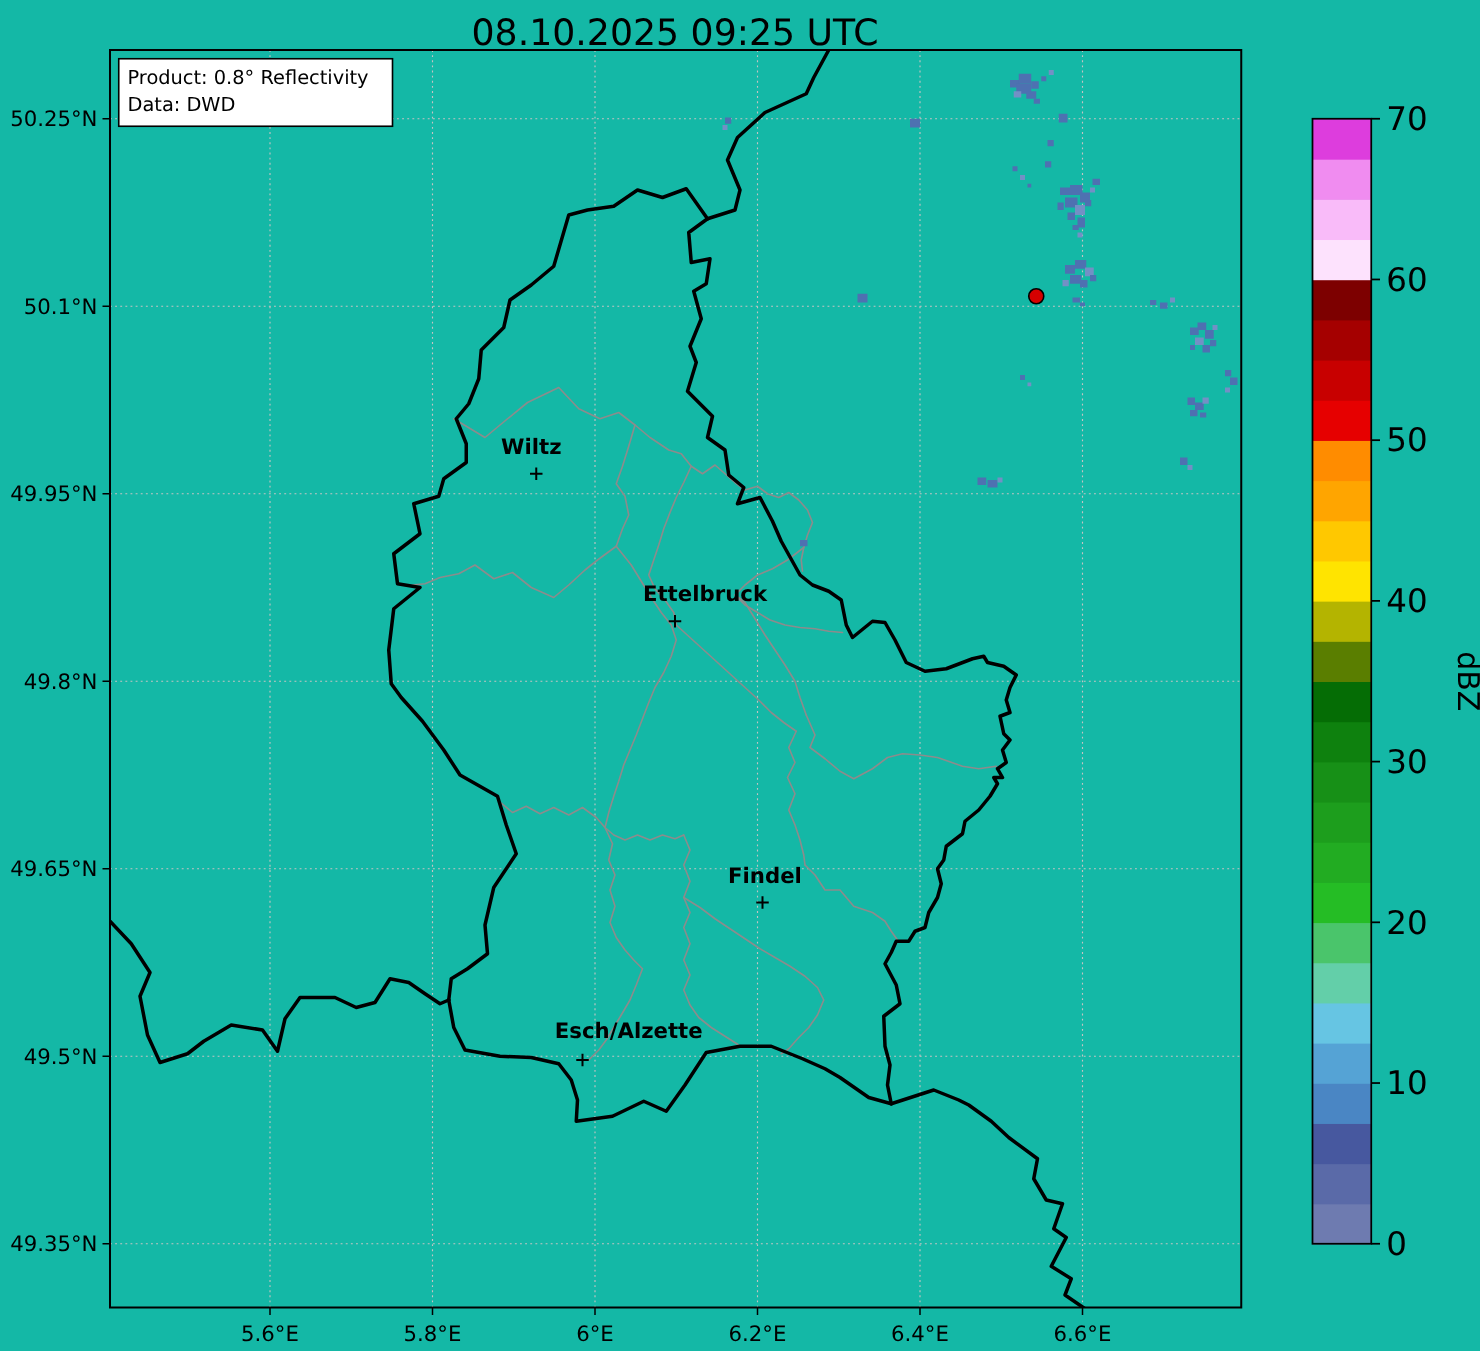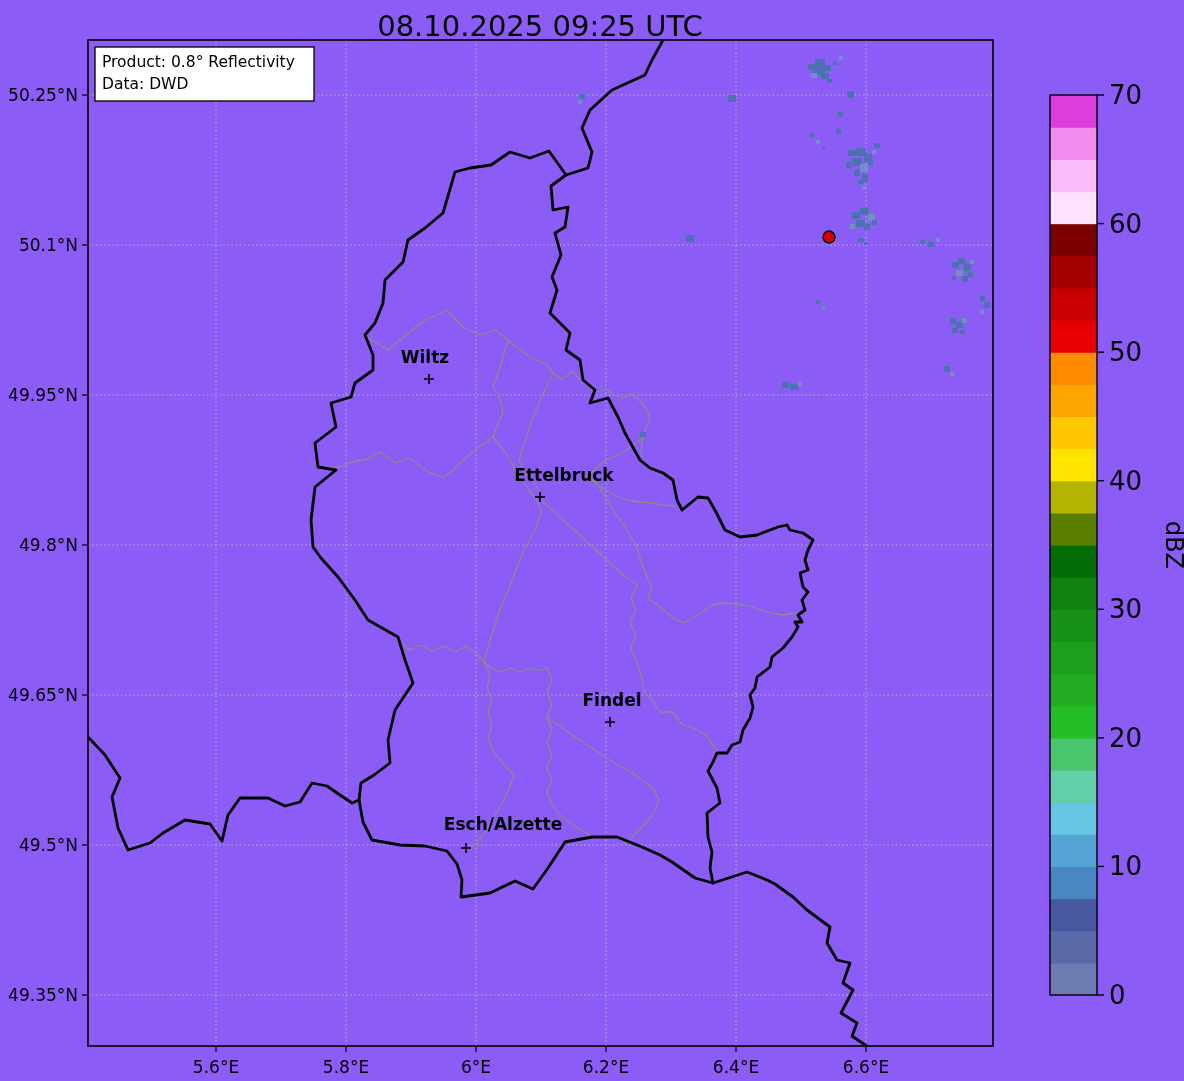--- a/index.html
+++ b/index.html
@@ -1,16 +1,16 @@
 <!DOCTYPE html>
 <html><head>
 <meta charset="utf-8">
 <style>
   html,body{margin:0;padding:0;background:#ffffff;}
-  .fig{position:relative;width:1184px;height:1081px;background:#8b5cf6;overflow:hidden;
+  .fig{position:relative;width:1184px;height:1081px;background:#14b8a6;overflow:hidden;
        font-family:"DejaVu Sans","Liberation Sans",sans-serif;}
   svg text{font-family:"DejaVu Sans","Liberation Sans",sans-serif;fill:#000;}
   .title-text{font-size:29px;}
   .axis-label{font-size:17px;}
   .cbar-label{font-size:26px;}
   .cbar-axis-title{font-size:24px;}
   .city-label{font-size:17px;font-weight:bold;}
   .infobox-text{font-size:15.5px;}
 </style>
 </head>

